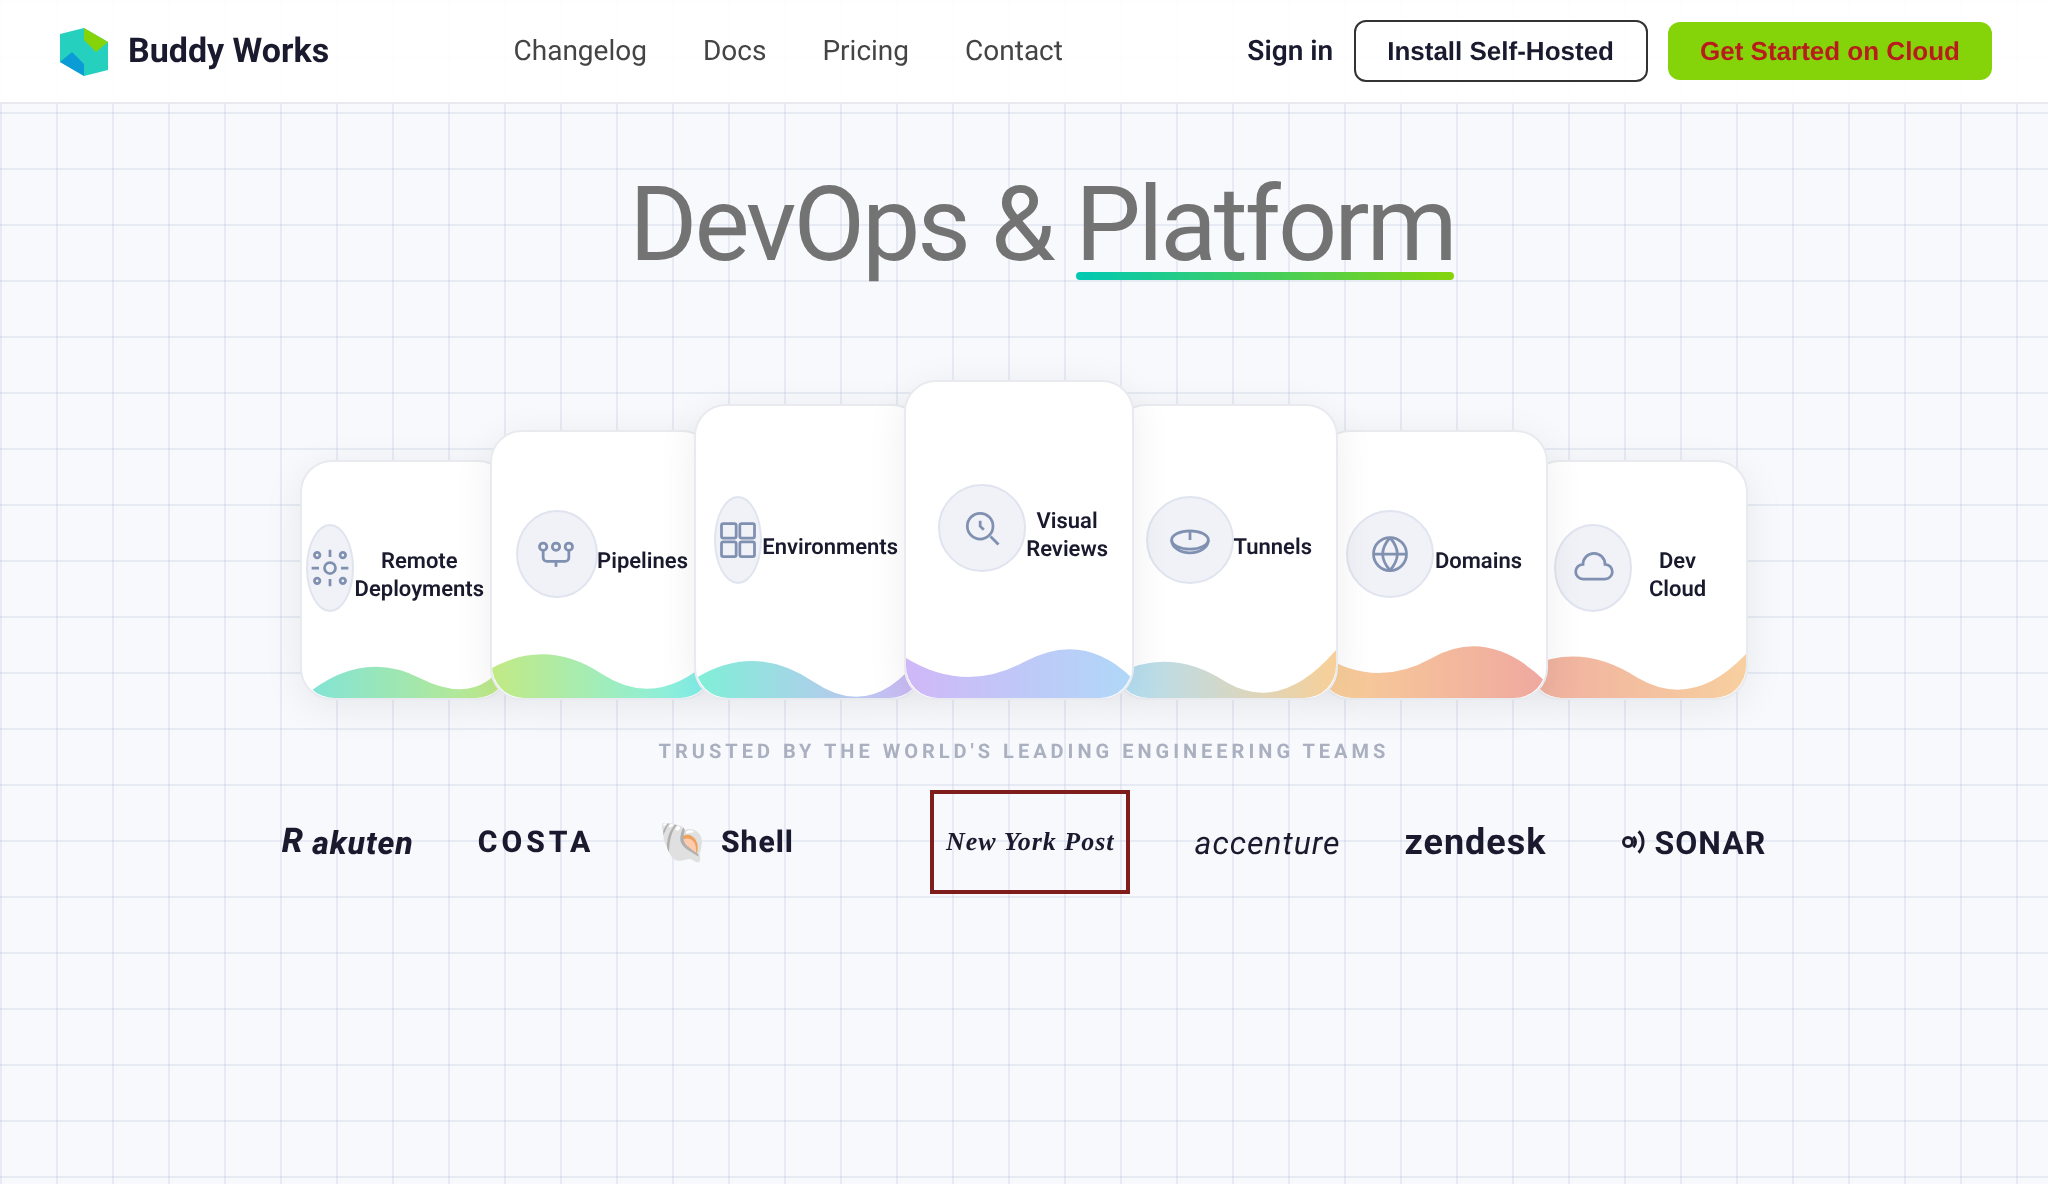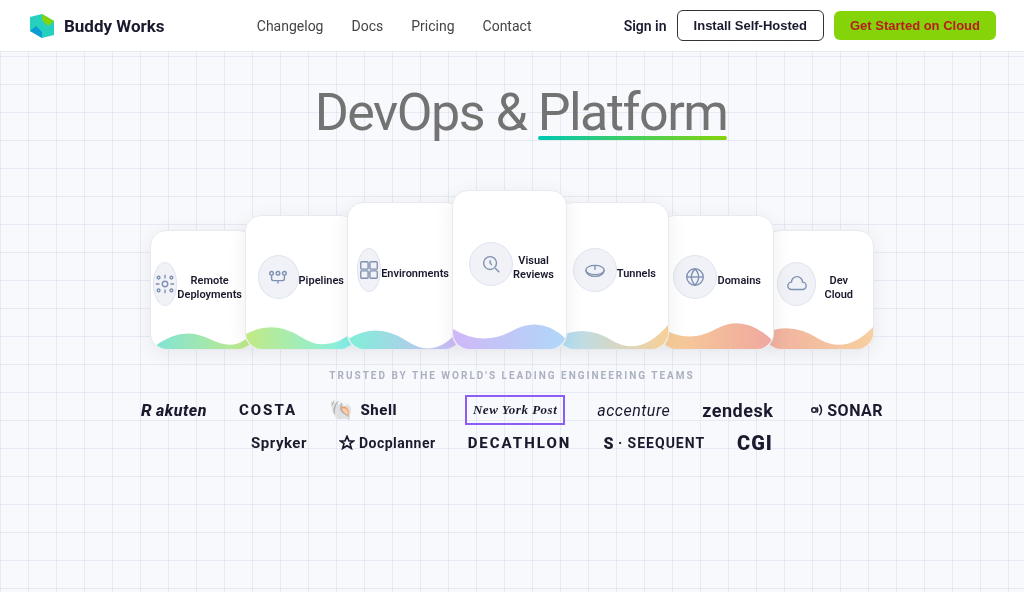--- a/index.html
+++ b/index.html
@@ -444,39 +444,24 @@
 
 <div class="logos-section">
   <div class="logos-row">
     <span class="logo-item rakuten">
       <span style="font-style:italic; font-size:17px; font-weight:800;">R</span>akuten
     </span>
     <span class="logo-item costa">COSTA</span>
     <span class="logo-item shell">
       <span style="font-size:20px; margin-right:2px;">🐚</span>Shell
     </span>
-    <span class="logo-item nypost" style="font-family:serif; font-style:italic; border:2px solid #8b5cf6; padding:5px 6px; font-size:13px; font-weight:900;margin-left:36px;">New York Post</span>
+    <span class="logo-item nypost" style="font-family:serif; font-style:italic; border:2px solid #7f1d1d; padding:16px 6px; font-size:13px; font-weight:900;margin-left:36px;">New York Post</span>
     <span class="logo-item accenture" style="font-weight:400; font-size:16px;font-style:italic;">accenture</span>
     <span class="logo-item zendesk" style="font-size:18px; font-weight:700;">zendesk</span>
     <span class="logo-item sonar" style="display:flex;align-items:center;gap:4px;">
       <svg width="18" height="18" viewBox="0 0 24 24" fill="none" stroke="#1a1a2e" stroke-width="2">
           <circle cx="12" cy="12" r="3"></circle>
           <path d="M19.07 4.93a10 10 0 010 14.14M15.54 8.46a5 5 0 010 7.07"></path>
         </svg>
       <span style="font-size:16px; font-weight:700;">SONAR</span>
     </span>
   </div>
-  <div class="logos-row">
-    <span class="logo-item spryker" style="font-size:15px; font-weight:700;">Spryker</span>
-    <span class="logo-item docplanner" style="display:flex;align-items:center;gap:4px;">
-      <svg width="16" height="16" viewBox="0 0 24 24" fill="none" stroke="#1a1a2e" stroke-width="2.5">
-          <path d="M12 2l3 7h7l-5.5 4 2 7L12 16l-6.5 4 2-7L2 9h7z"></path>
-        </svg>
-      <span style="font-size:14px;font-weight:700;">Docplanner</span>
-    </span>
-    <span class="logo-item decathlon" style="font-size:15px; letter-spacing:2px; font-weight:800;">DECATHLON</span>
-    <span class="logo-item seequent" style="display:flex;align-items:center;gap:4px;">
-      <span style="font-size:16px;font-weight:900;">S</span>
-        <span style="font-size:14px;letter-spacing:1px;font-weight:700;">· SEEQUENT</span>
-    </span>
-    <span class="logo-item cgi" style="font-size:20px;font-weight:900;letter-spacing:1px;">CGI</span>
-  </div>
 </div>
 
 </body></html>

